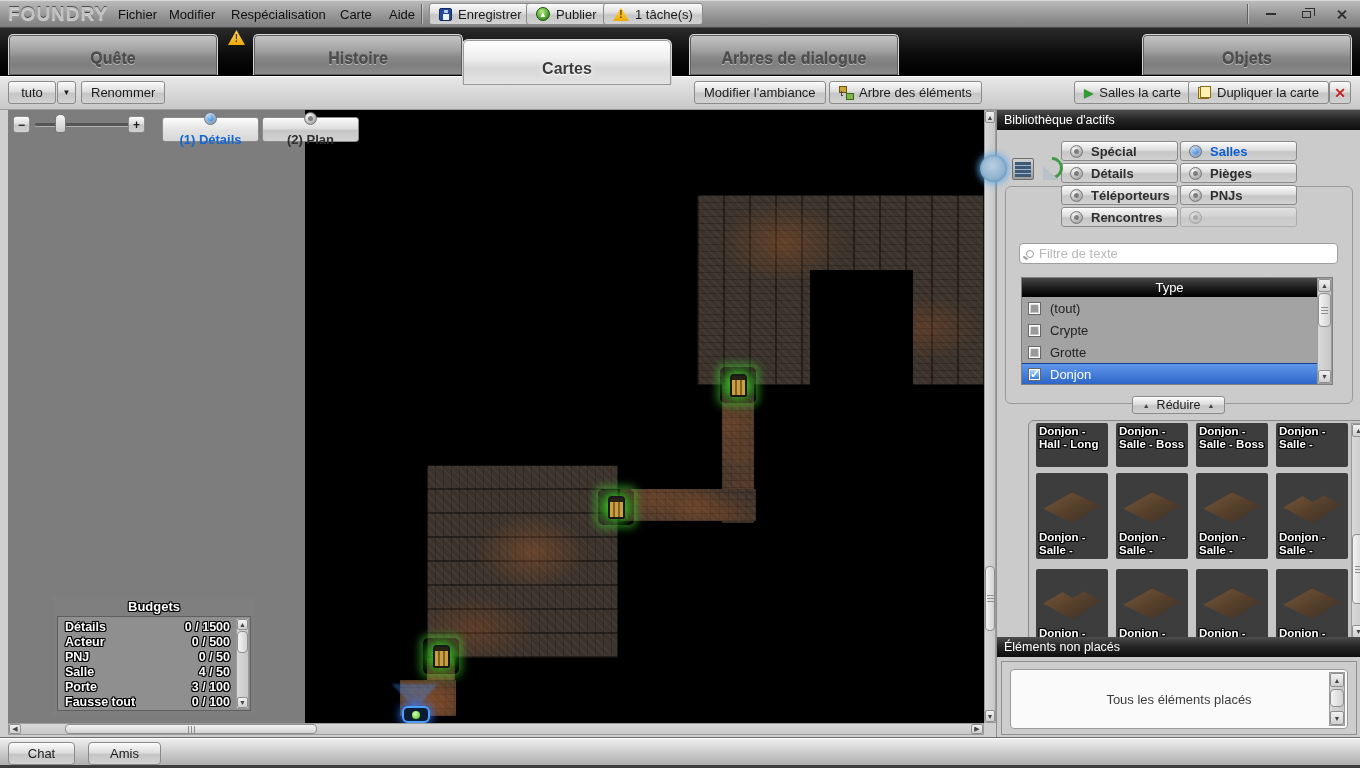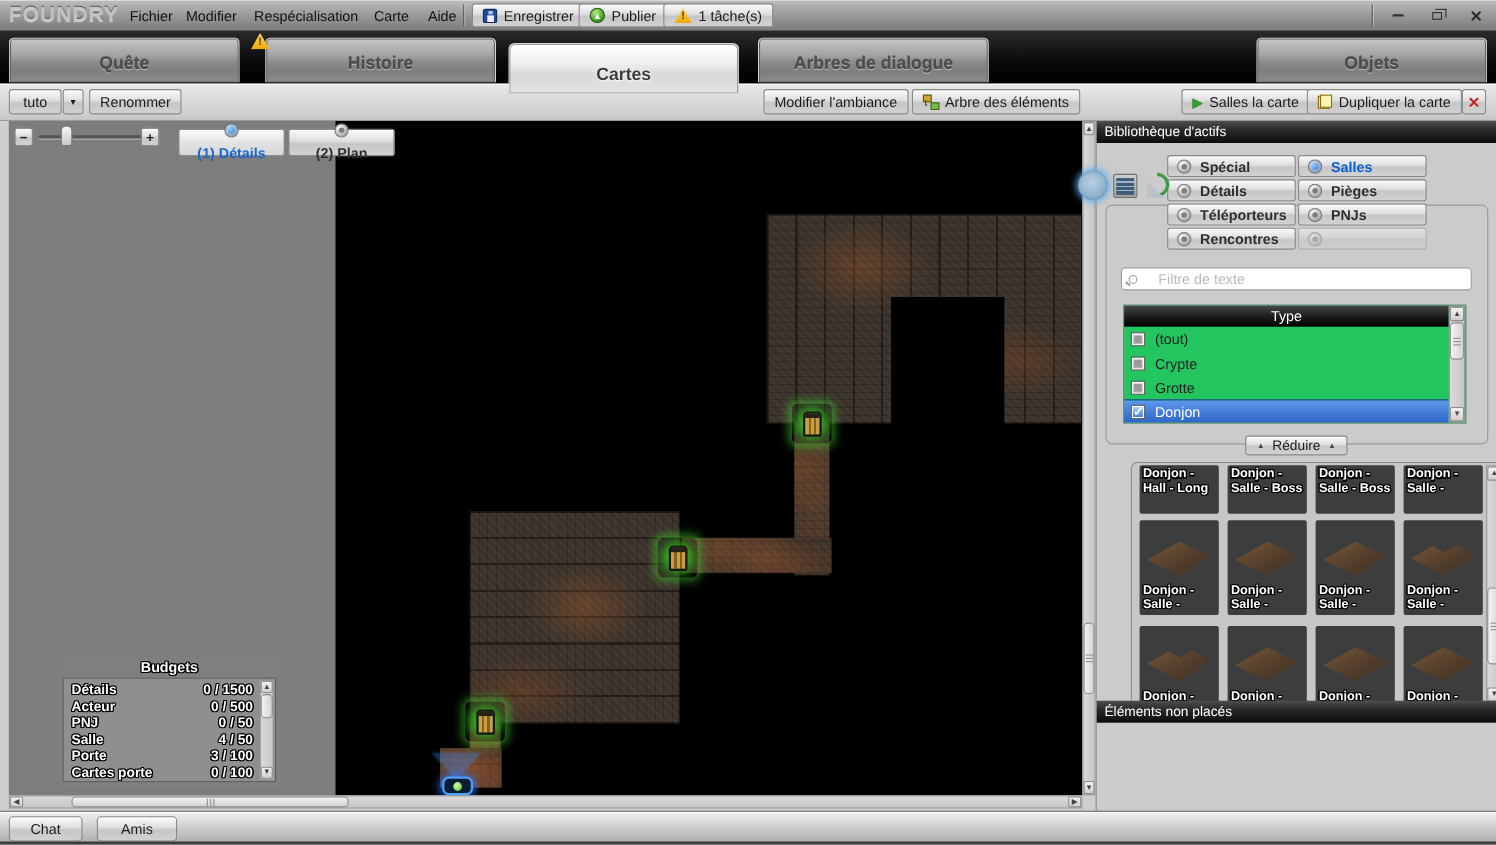--- a/index.html
+++ b/index.html
@@ -140,25 +140,25 @@
 
   
   #rightpanel { left:996px; top:110px; width:364px; height:627px; background:#cbcbcb; border-left:1px solid #8f8f8f; }
   .panel-header { position:absolute; left:0; width:364px; height:20px; background:linear-gradient(#4e4e4e,#262626 45%,#0d0d0d);
     color:#fff; font-size:12.5px; display:flex; align-items:center; padding-left:7px; }
   .cat-btn { position:absolute; width:117px; height:20px; justify-content:flex-start; padding:0 8px; gap:8px; font-size:13px; font-weight:bold; color:#2e2e2e; }
   .cat-btn.sel { color:#0b5fd0; }
   .cat-btn.empty { opacity:.45; }
   #groupbox { position:absolute; left:8px; top:76px; width:348px; height:218px; border:1px solid #9a9a9a; border-radius:6px; }
   #filter { position:absolute; left:22px; top:133px; width:319px; height:21px; background:#fff; border:1px solid #9f9f9f; border-radius:4px; display:flex; align-items:center; padding:0 6px; gap:5px; }
-  #filter input { border:none; outline:none; width:100%; font-size:13px; color:#333; background:transparent; font-family:"Liberation Sans",sans-serif;margin-left:14px; }
+  #filter input { border:none; outline:none; width:100%; font-size:13px; color:#333; background:transparent; font-family:"Liberation Sans",sans-serif; }
   #filter input::placeholder { color:#b9b9b9; }
   .icon-search { width:8px; height:8px; border:1.5px solid #9a9a9a; border-radius:50%; position:relative; flex:none; }
   .icon-search::after { content:""; position:absolute; left:-4px; top:6px; width:5px; height:1.5px; background:#9a9a9a; transform:rotate(35deg); }
-  #typelist { position:absolute; left:24px; top:167px; width:312px; height:108px; background:#22c55e; border:1px solid #808080; }
+  #typelist { position:absolute; left:24px; top:167px; width:312px; height:108px; background:#a3a3a3; border:1px solid #808080; }
   #typelist .hdr { position:absolute; left:0; top:0; right:15px; height:19px; background:linear-gradient(#474747,#1a1a1a 55%,#000);
      color:#fff; font-size:13px; display:flex; align-items:center; justify-content:center; }
   .type-row { position:absolute; left:0; right:15px; height:22px; display:flex; align-items:center; gap:9px; padding-left:6px; font-size:13px; color:#222; }
   .type-row.sel { background:linear-gradient(#5f97ec,#2e66c9); border-top:1px solid #16408f; color:#fff; }
   .list-sb { position:absolute; right:0; top:0; bottom:0; width:15px; }
   #reduce-btn { position:absolute; left:135px; top:286px; width:93px; height:18px; font-size:12.5px; gap:7px; }
   .tri-up { font-size:7px; color:#444; }
 
   
   #assetbox { position:absolute; left:11px; top:310px; width:342px; height:222px; border:1px solid #8a8a8a; border-radius:6px; background:#c6c6c6; overflow:hidden;margin-left:20px; }
@@ -219,21 +219,21 @@
     <div class="winbtn" style="left:1293px">
         <span class="glyph-restore"></span>
       </div>
     <div class="winbtn" style="left:1328px">
         <span class="glyph-close"></span>
       </div>
   </div>
 
   <div id="tabrow" class="abs">
     <div class="main-tab" style="left:8px">Quête</div>
-    <div class="main-tab" style="left:241px">Histoire</div>
+    <div class="main-tab" style="left:253px">Histoire</div>
     <div class="main-tab active" style="left:462px">Cartes</div>
     <div class="main-tab" style="left:689px">Arbres de dialogue</div>
     <div class="main-tab" style="left:1142px">Objets</div>
     <div id="tab-warning">
       <span class="icon-warning" style="width:17px;height:15px">
           <span>!</span>
         </span>
     </div>
   </div>
 
@@ -374,21 +374,21 @@
         </div>
       <div class="budget-row" style="top:48px">
         <span class="outlined">Salle</span>
           <span class="outlined">4 / 50</span>
         </div>
       <div class="budget-row" style="top:63px">
         <span class="outlined">Porte</span>
           <span class="outlined">3 / 100</span>
         </div>
       <div class="budget-row" style="top:78px">
-        <span class="outlined">Cartes porte</span>
+        <span class="outlined">Fausse tout</span>
           <span class="outlined">0 / 100</span>
         </div>
       <div class="abs sb-track" style="right:1px;top:1px;width:13px;height:91px">
         <div class="sb-btn" style="left:0;top:0;width:11px;height:11px">
             <span>▲</span>
           </div>
         <div class="sb-thumb" style="left:0;top:12px;width:11px;height:22px"></div>
         <div class="sb-btn" style="left:0;bottom:0;width:11px;height:11px">
             <span>▼</span>
           </div>
@@ -540,20 +540,34 @@
               <i></i>
             </span>
           </div>
         <div class="sb-btn" style="left:0;bottom:0;width:13px;height:13px">
             <span>▼</span>
           </div>
       </div>
     </div>
 
     <div class="panel-header" style="top:527px">Éléments non placés</div>
+    <div id="unplaced-box">
+      <div id="unplaced-inner">
+        <span>Tous les éléments placés</span>
+        <div id="unplaced-sb" class="sb-track">
+          <div class="sb-btn" style="left:0;top:0;width:14px;height:14px">
+              <span>▲</span>
+            </div>
+          <div class="sb-thumb" style="left:0;top:16px;width:14px;height:18px"></div>
+          <div class="sb-btn" style="left:0;bottom:0;width:14px;height:14px">
+              <span>▼</span>
+            </div>
+        </div>
+      </div>
+    </div>
   </div>
 
   <div id="bottombar" class="abs">
     <div class="btn bbtn" style="left:8px;width:67px">
       <span>Chat</span>
       </div>
     <div class="btn bbtn" style="left:88px;width:73px">
       <span>Amis</span>
       </div>
   </div>

